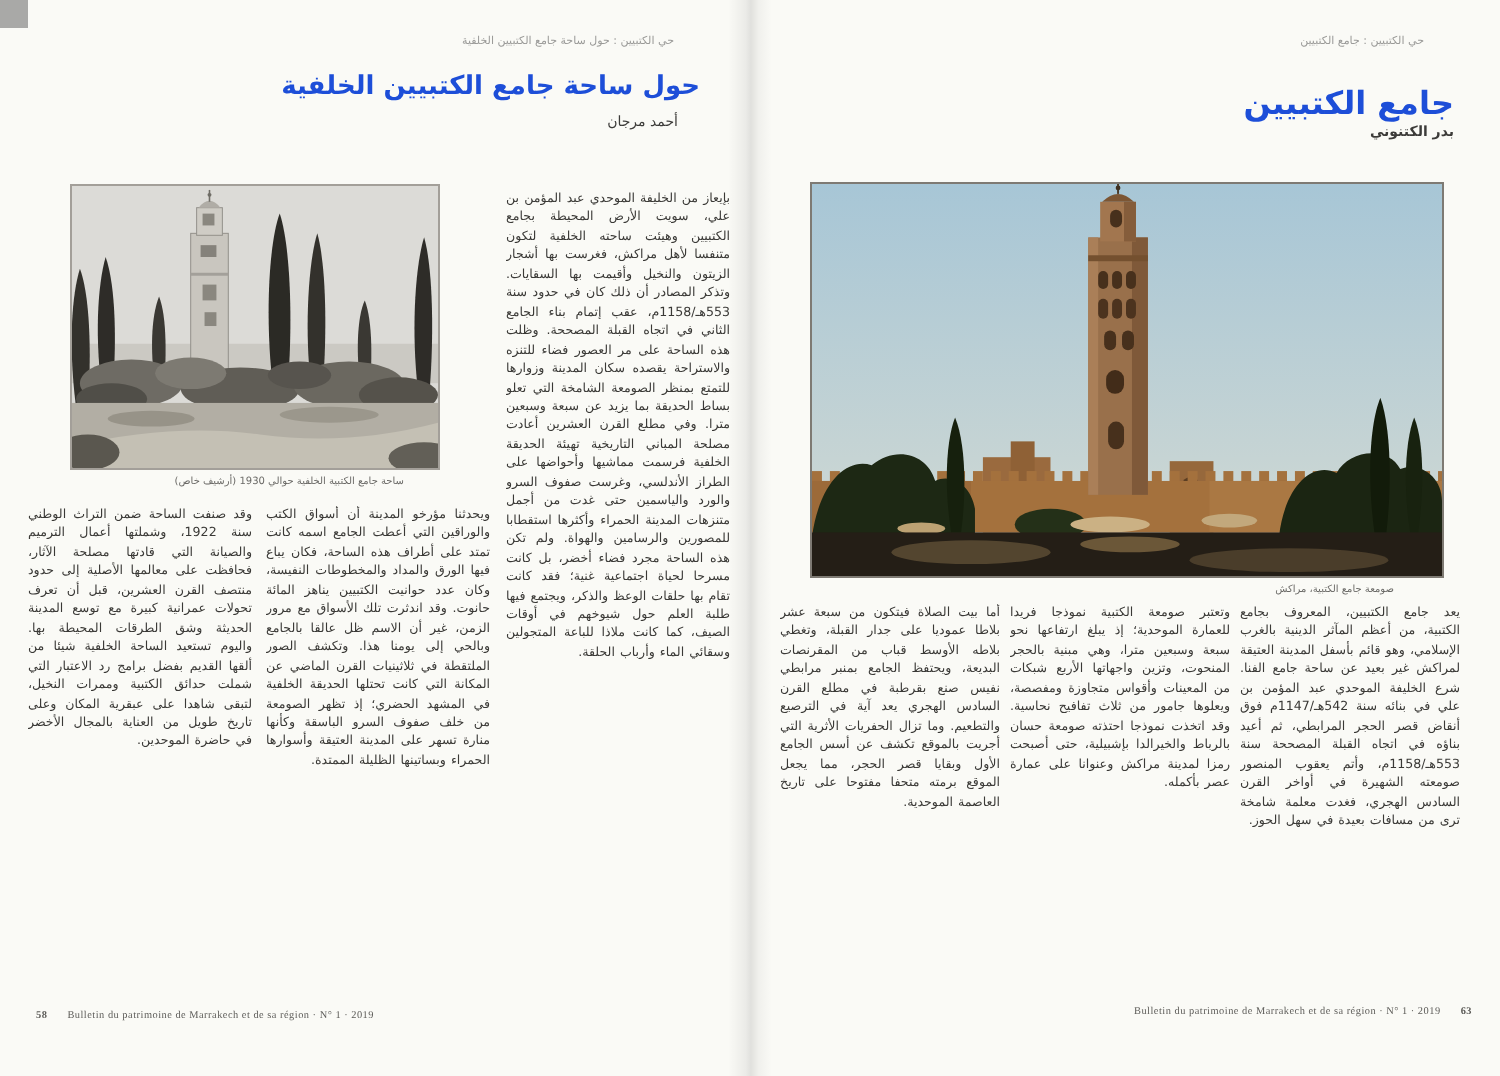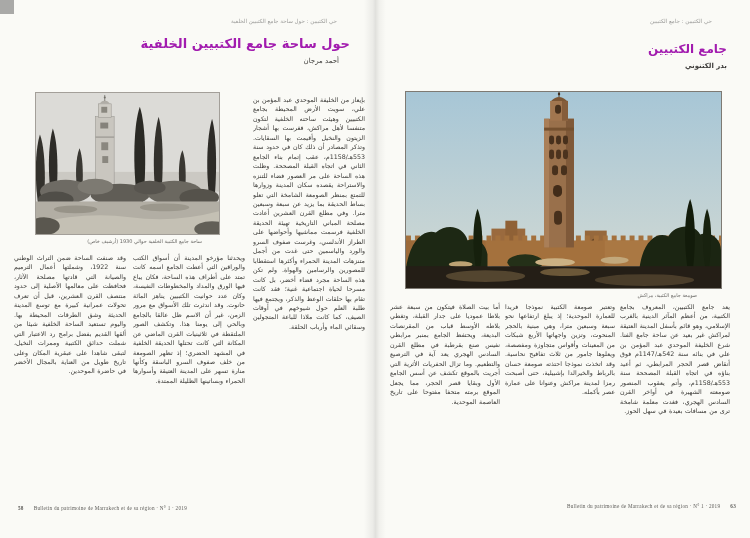--- a/index.html
+++ b/index.html
@@ -5,21 +5,21 @@
   html,body{margin:0;padding:0;background:#ffffff;}
   .spread{position:relative;width:750px;height:538px;background:#fafaf6;overflow:hidden;
           font-family:"DejaVu Sans",sans-serif;}
   .corner-artifact{position:absolute;left:0;top:0;width:14px;height:14px;background:#a9a9a7;}
   .gutter{position:absolute;left:364px;top:0;width:22px;height:538px;
           background:linear-gradient(90deg,rgba(0,0,0,0) 0%,rgba(0,0,0,0.06) 40%,rgba(0,0,0,0.10) 52%,rgba(0,0,0,0.04) 70%,rgba(0,0,0,0) 100%);}
   .page{position:absolute;top:0;width:375px;height:538px;}
   .page-left{left:0;}
   .page-right{left:375px;}
   .running-head{position:absolute;font-size:5.5px;color:#9a9a98;direction:rtl;white-space:nowrap;}
-  .title{position:absolute;margin:0;font-size:13px;font-weight:bold;color:#a21caf;direction:rtl;white-space:nowrap;}
+  .title{position:absolute;margin:0;font-size:13px;font-weight:bold;color:#1d4ed8;direction:rtl;white-space:nowrap;}
   .author{position:absolute;font-size:7px;color:#3c3b39;direction:rtl;white-space:nowrap;}
   .photo{position:absolute;box-sizing:border-box;border:1px solid #a39f99;background:#ddd;}
   .photo svg{display:block;width:100%;height:100%;}
   .caption{position:absolute;font-size:5px;color:#6a6966;direction:rtl;text-align:right;line-height:7px;}
   .col{position:absolute;font-size:6.3px;line-height:9.45px;color:#3a3936;direction:rtl;
        text-align:justify;overflow:hidden;word-spacing:0.5px;}
   .footer{position:absolute;font-size:5.2px;color:#5d5c59;letter-spacing:0.25px;
           font-family:"Liberation Serif",serif;white-space:nowrap;}
   .footer .pnum{font-weight:bold;}
   .footer .sep{display:inline-block;width:10px;}
@@ -83,21 +83,21 @@
 
     <div class="footer" style="left:18px;top:505px;">
       <span class="pnum">58</span><span class="sep"></span><span>Bulletin du patrimoine de Marrakech et de sa région · N° 1 · 2019</span>
     </div>
   </div>
 
   <div class="gutter"></div>
 
   <div class="page page-right">
     <div class="running-head" style="top:18px;right:38px;">حي الكتبيين : جامع الكتبيين</div>
-    <h1 class="title" style="top:42px;right:23px;font-size:12px;">جامع الكتبيين</h1>
+    <h1 class="title" style="top:42px;right:23px;font-size:16px;">جامع الكتبيين</h1>
     <div class="author" style="top:62px;right:23px;font-weight:bold;">بدر الكتنوني</div>
 
     <figure class="photo" style="left:30px;top:91px;width:317px;height:198px;margin:0;border-color:#7e7a73;">
       <svg viewBox="0 0 317 198" preserveAspectRatio="none">
         <defs>
           <linearGradient id="sky" x1="0" y1="0" x2="0" y2="1">
             <stop offset="0" stop-color="#a7c6d6"></stop>
             <stop offset="0.7" stop-color="#c6d4d4"></stop>
             <stop offset="1" stop-color="#d6dcd4"></stop>
           </linearGradient>

